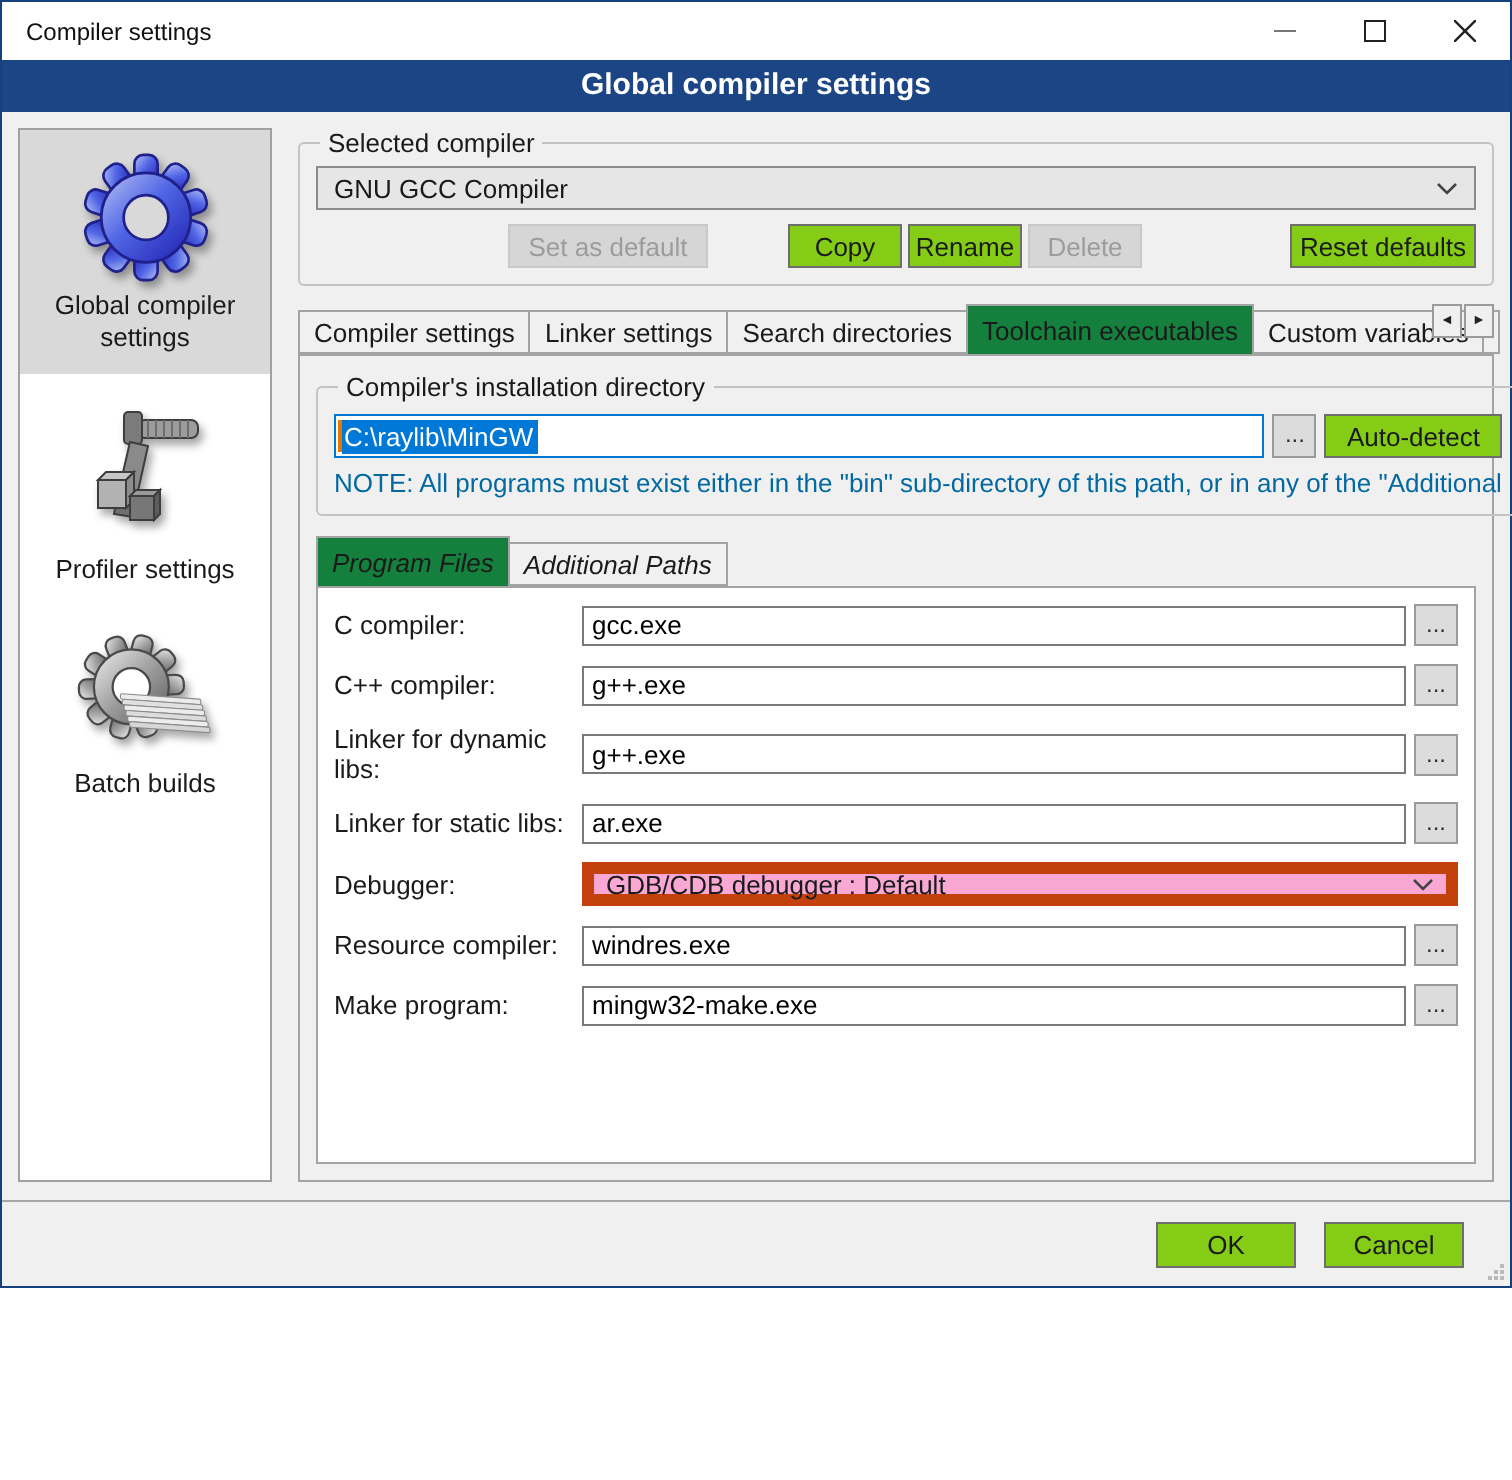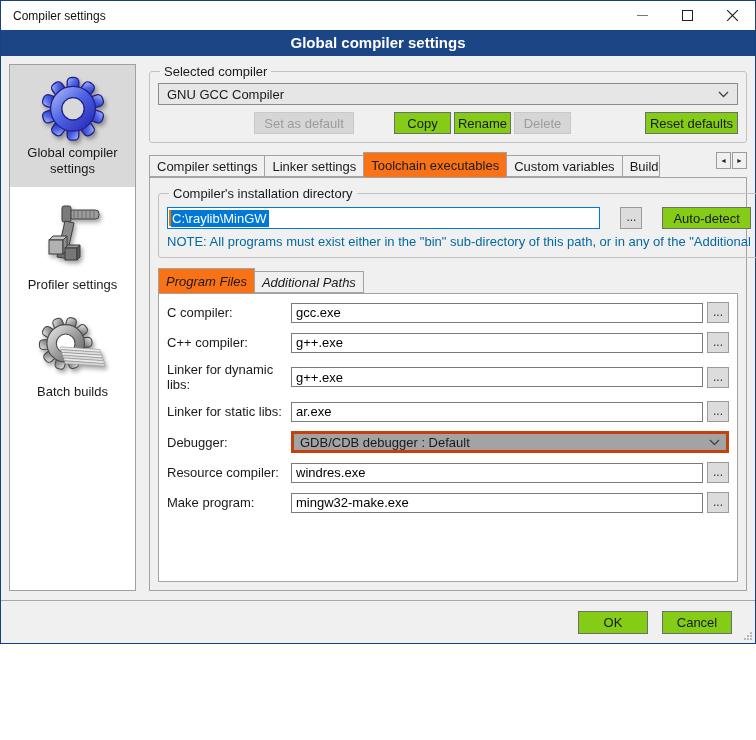--- a/index.html
+++ b/index.html
@@ -40,44 +40,44 @@
   .btnrow { margin-top:7px; display:flex; justify-content:flex-end; align-items:center; }
   .btn { height:22px; display:flex; align-items:center; justify-content:center; background:#84cc16; border:1px solid #6e6e6e; font-size:13px; white-space:nowrap; cursor:default; }
   .btn.disabled { background:#d6d6d6; border-color:#c9c9c9; color:#9c9c9c; }
   .btn-setdefault { width:100px; margin-right:40px; }
   .btn-copy,.btn-rename,.btn-delete { width:57px; margin-right:3px; }
   .btn-reset { width:93px; margin-left:71px; margin-right:0; }
 
   
   .tabstrip { margin-top:8px; height:26px; display:flex; align-items:flex-end; position:relative; z-index:2; flex:0 0 auto; }
   .tab { height:22px; line-height:21px; padding:0 7px; background:#f0f0f0; border:1px solid #a3a3a3; margin-right:-1px; white-space:nowrap; cursor:default; }
-  .tab.active { height:26px; line-height:25px; background:#f97316; margin-bottom:-1px; position:relative; z-index:3; }
+  .tab.active { height:26px; line-height:25px; background:#15803d; margin-bottom:-1px; position:relative; z-index:3; }
   .tab-build { width:38px; padding-right:0; overflow:hidden; }
   .tab-arrows { position:absolute; right:0; top:1px; display:flex; gap:1px; z-index:4; }
   .tab-arrows .arrow { width:15px; height:17px; border:1px solid #9b9b9b; background:#f0f0f0; font-size:7px; display:flex; align-items:center; justify-content:center; color:#222; }
 
   .page { flex:1; border:1px solid #a3a3a3; background:#f0f0f0; padding:8px; display:flex; flex-direction:column; min-height:0; position:relative; z-index:1; }
 
-  .dir-row { display:flex; gap:20px; margin-top:2px; align-items:center; }
+  .dir-row { display:flex; gap:4px; margin-top:2px; align-items:center; }
   .path-box { flex:1; height:22px; border:1px solid #0078d7; background:#fff; display:flex; align-items:center; padding:0 1px; overflow:hidden; }
   .caret { width:2px; height:16px; background:#e07a00; flex:0 0 auto; }
   .seltext { background:#0078d7; color:#fff; padding:1px 2px 1px 1px; white-space:nowrap; }
   .browse-btn { width:22px; height:22px; flex:0 0 auto; background:#dcdcdc; border:1px solid #9a9a9a; font-size:12px; line-height:10px; display:flex; align-items:flex-start; justify-content:center; padding-top:4px; color:#333; cursor:default; }
   .autodetect { height:22px; padding:0 10px; }
   .note { margin-top:5px; color:#0369a1; font-size:13px; white-space:nowrap; overflow:hidden; }
 
   .subtabstrip { margin-top:9px;font-style:italic; }
   .subtab-active-white { background:#ffffff; }
 
   .subpanel { flex:1; border:1px solid #a3a3a3; background:#ffffff; padding:8px; min-height:0; overflow:hidden; }
   .frow { display:flex; align-items:center; margin-bottom:9px; }
   .flabel { width:124px; flex:0 0 auto; font-size:13px; }
   input.tbox { flex:1; height:20px; border:1px solid #7a7a7a; background:#fff; font-family:"Liberation Sans",sans-serif; font-size:13px; padding:0 4px; min-width:0; }
   .frow .browse-btn { margin-left:4px; width:22px; height:21px; }
-  .fselect { flex:1; height:22px; border:3px solid #c2410c; background:#a3a3a3; display:flex; align-items:center; padding:0 6px; }
+  .fselect { flex:1; height:22px; border:6px solid #c2410c; background:#f9a8d4; display:flex; align-items:center; padding:0 6px; }
   .fselect .chev { margin-left:auto; }
 
   
   .divider { border-top:1px solid #a8a8a8; margin:9px -8px 0 -8px; }
   .footer { height:42px; flex:0 0 auto; display:flex; justify-content:flex-end; align-items:center; padding-right:15px; gap:14px; }
   .btn-ok, .btn-cancel { width:70px; height:23px; }
 
   .grip { position:absolute; right:2px; bottom:2px; }
 </style>
 </head>
@@ -214,20 +214,21 @@
             <div class="btn btn-copy">Copy</div>
             <div class="btn btn-rename">Rename</div>
             <div class="btn disabled btn-delete">Delete</div>
             <div class="btn btn-reset">Reset defaults</div>
           </div>
         </fieldset>
 
         <div class="tabstrip">
           <div class="tab">Compiler settings</div>
           <div class="tab">Linker settings</div>
+          <div class="tab">Search directories</div>
           <div class="tab active">Toolchain executables</div>
           <div class="tab">Custom variables</div>
           <div class="tab tab-build">Build</div>
           <div class="tab-arrows">
             <div class="arrow">◄</div>
             <div class="arrow">►</div>
           </div>
         </div>
 
         <div class="page">

